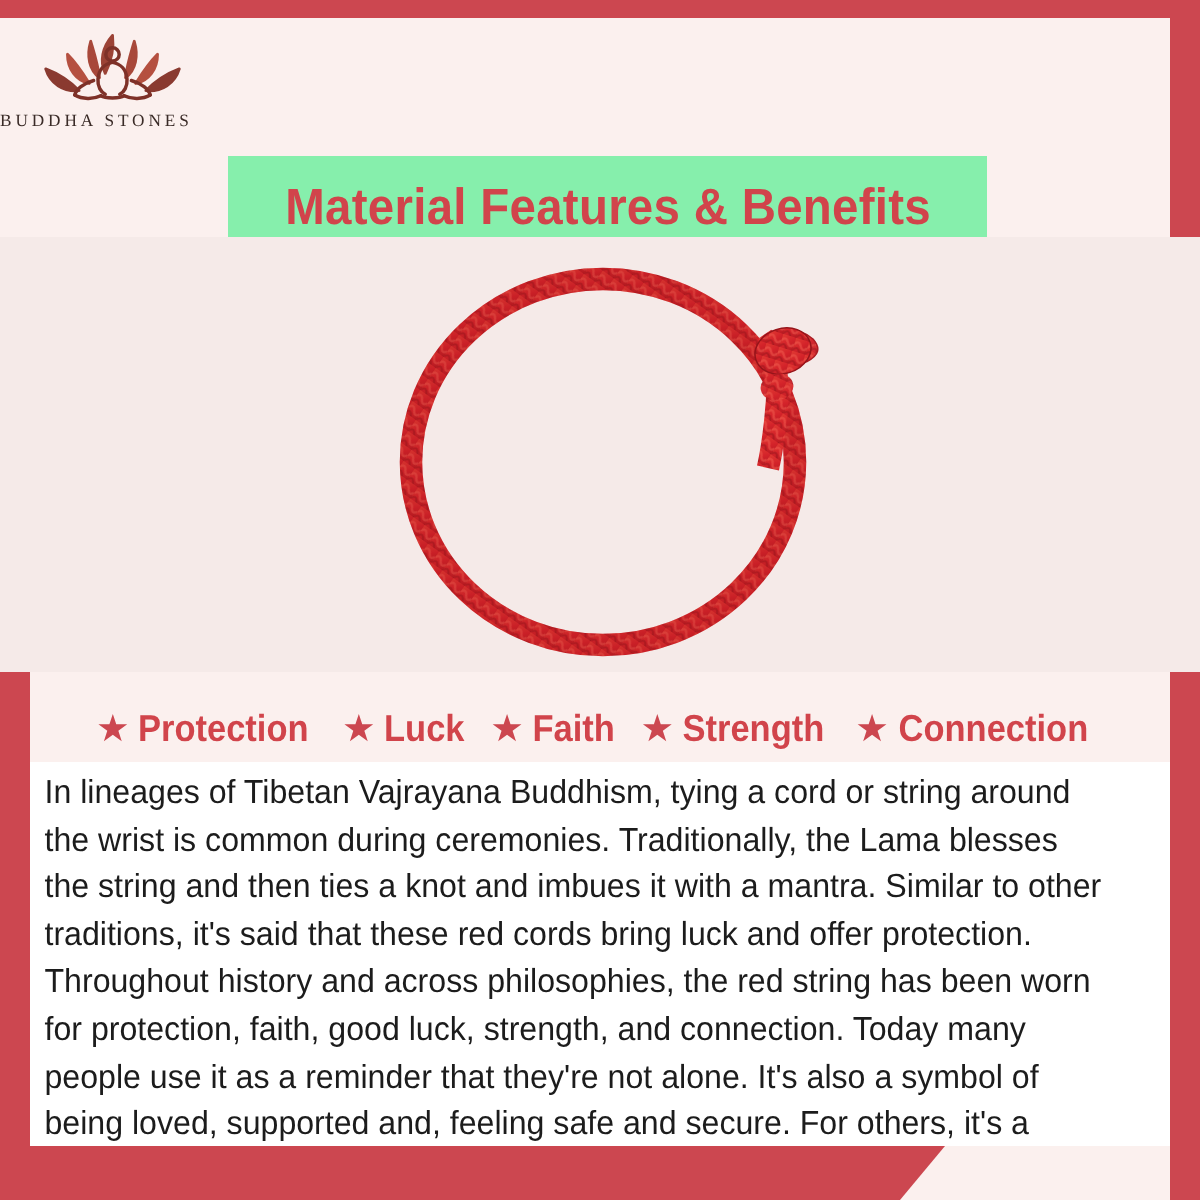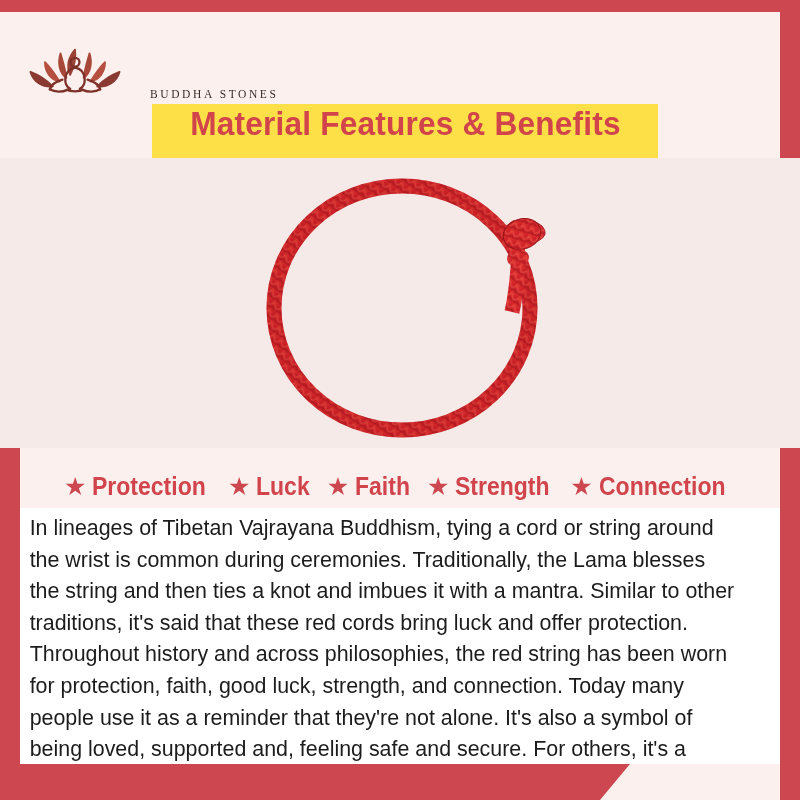--- a/index.html
+++ b/index.html
@@ -15,28 +15,28 @@
   .right-bar{position:absolute;right:0;top:12px;width:20px;height:788px;background:#cc4750;}
   .left-bar{position:absolute;left:0;top:200px;width:20px;height:582px;background:#cc4750;}
   .left-bar:before{content:"";position:absolute;left:0;top:-22px;width:0;height:0;
     border-left:20px solid transparent;border-bottom:22px solid #cc4750;}
   .bottom-bar{position:absolute;left:0;bottom:0;width:600px;height:36px;background:#cc4750;}
   .bottom-bar:after{content:"";position:absolute;right:-30px;top:0;width:0;height:0;
     border-top:36px solid #cc4750;border-right:30px solid transparent;}
 
   
   .logo-wrap{position:absolute;left:0;top:14px;width:800px;height:86px;
-    display:flex;flex-direction:row;align-items:flex-end;justify-content:flex-start;}
+    display:flex;flex-direction:column;align-items:flex-start;justify-content:flex-start;}
   .logo-mark{width:150px;height:60px;display:block;}
   .logo-text{font-family:"Liberation Serif", serif;font-size:11.5px;letter-spacing:2.6px;
     color:#3a2b27;margin-top:1px;}
 
   
   .title-band{position:absolute;left:152px;top:104px;width:506px;height:54px;
-    background:#fde047;display:flex;align-items:flex-start;justify-content:center;}
+    background:#86efac;display:flex;align-items:flex-end;justify-content:center;}
   .title-band h1{margin:0;font-size:34px;font-weight:bold;color:#d1444b;
     letter-spacing:.2px;white-space:nowrap;
     font-family:"Liberation Sans Narrow","Liberation Sans",sans-serif;
     transform:scaleX(.93);transform-origin:center;}
 
   
   .photo-band{position:absolute;left:0;top:158px;width:800px;height:290px;background:#f5eae8;}
   .bracelet{position:absolute;left:250px;top:162px;width:340px;height:280px;}
 
   

